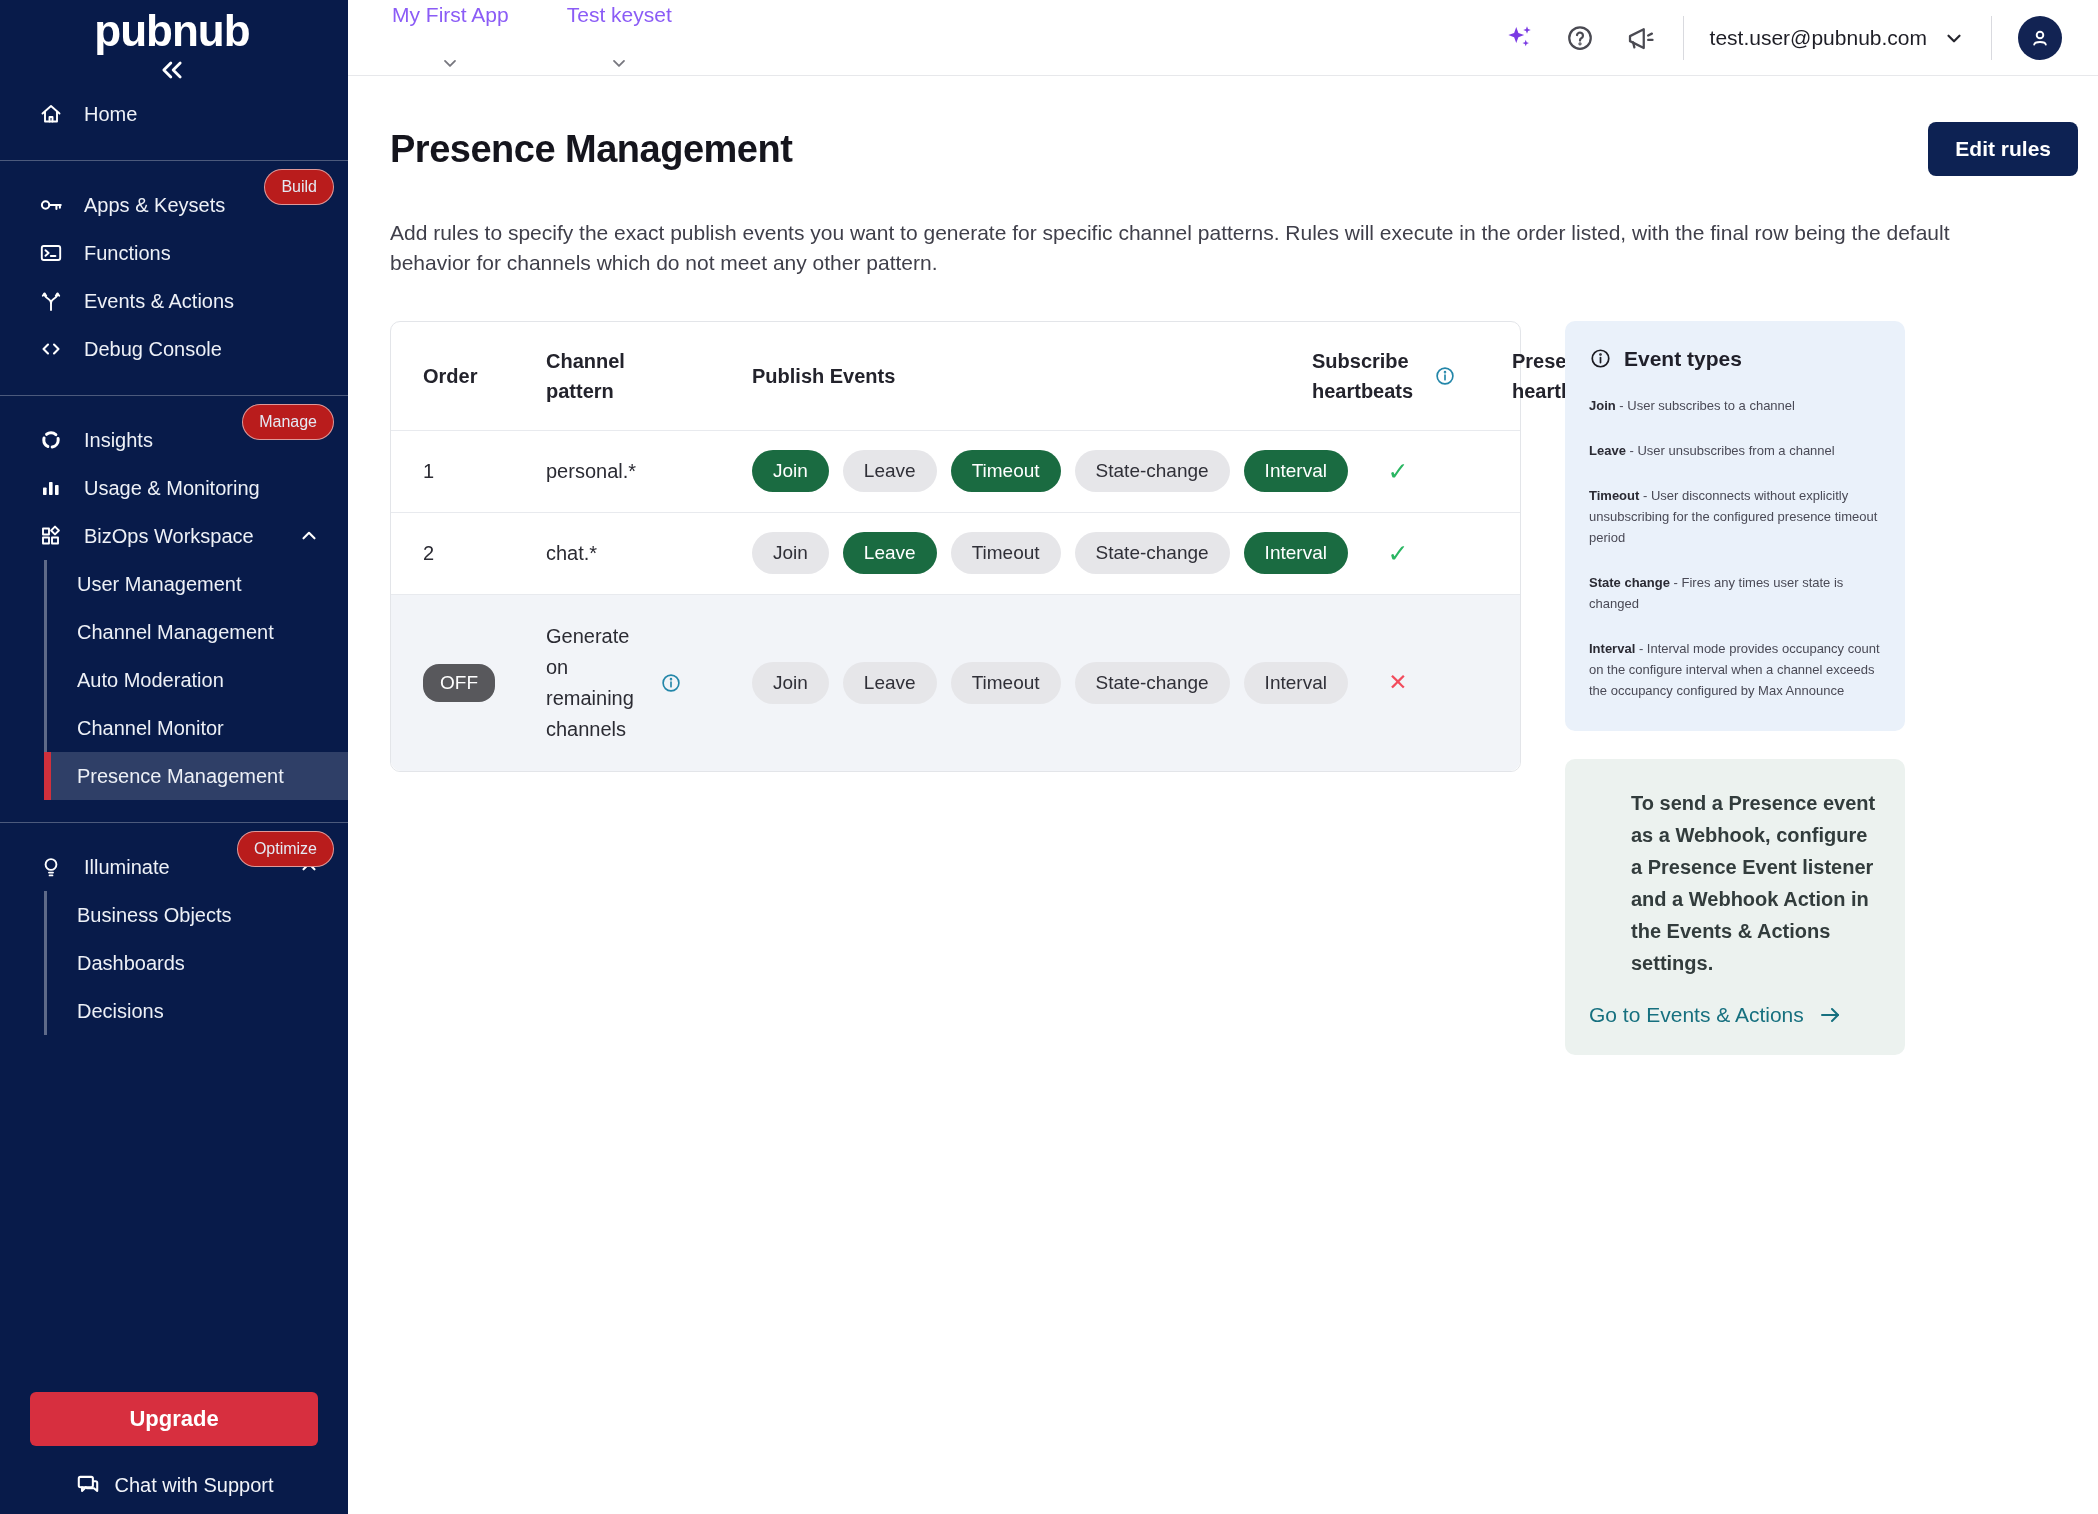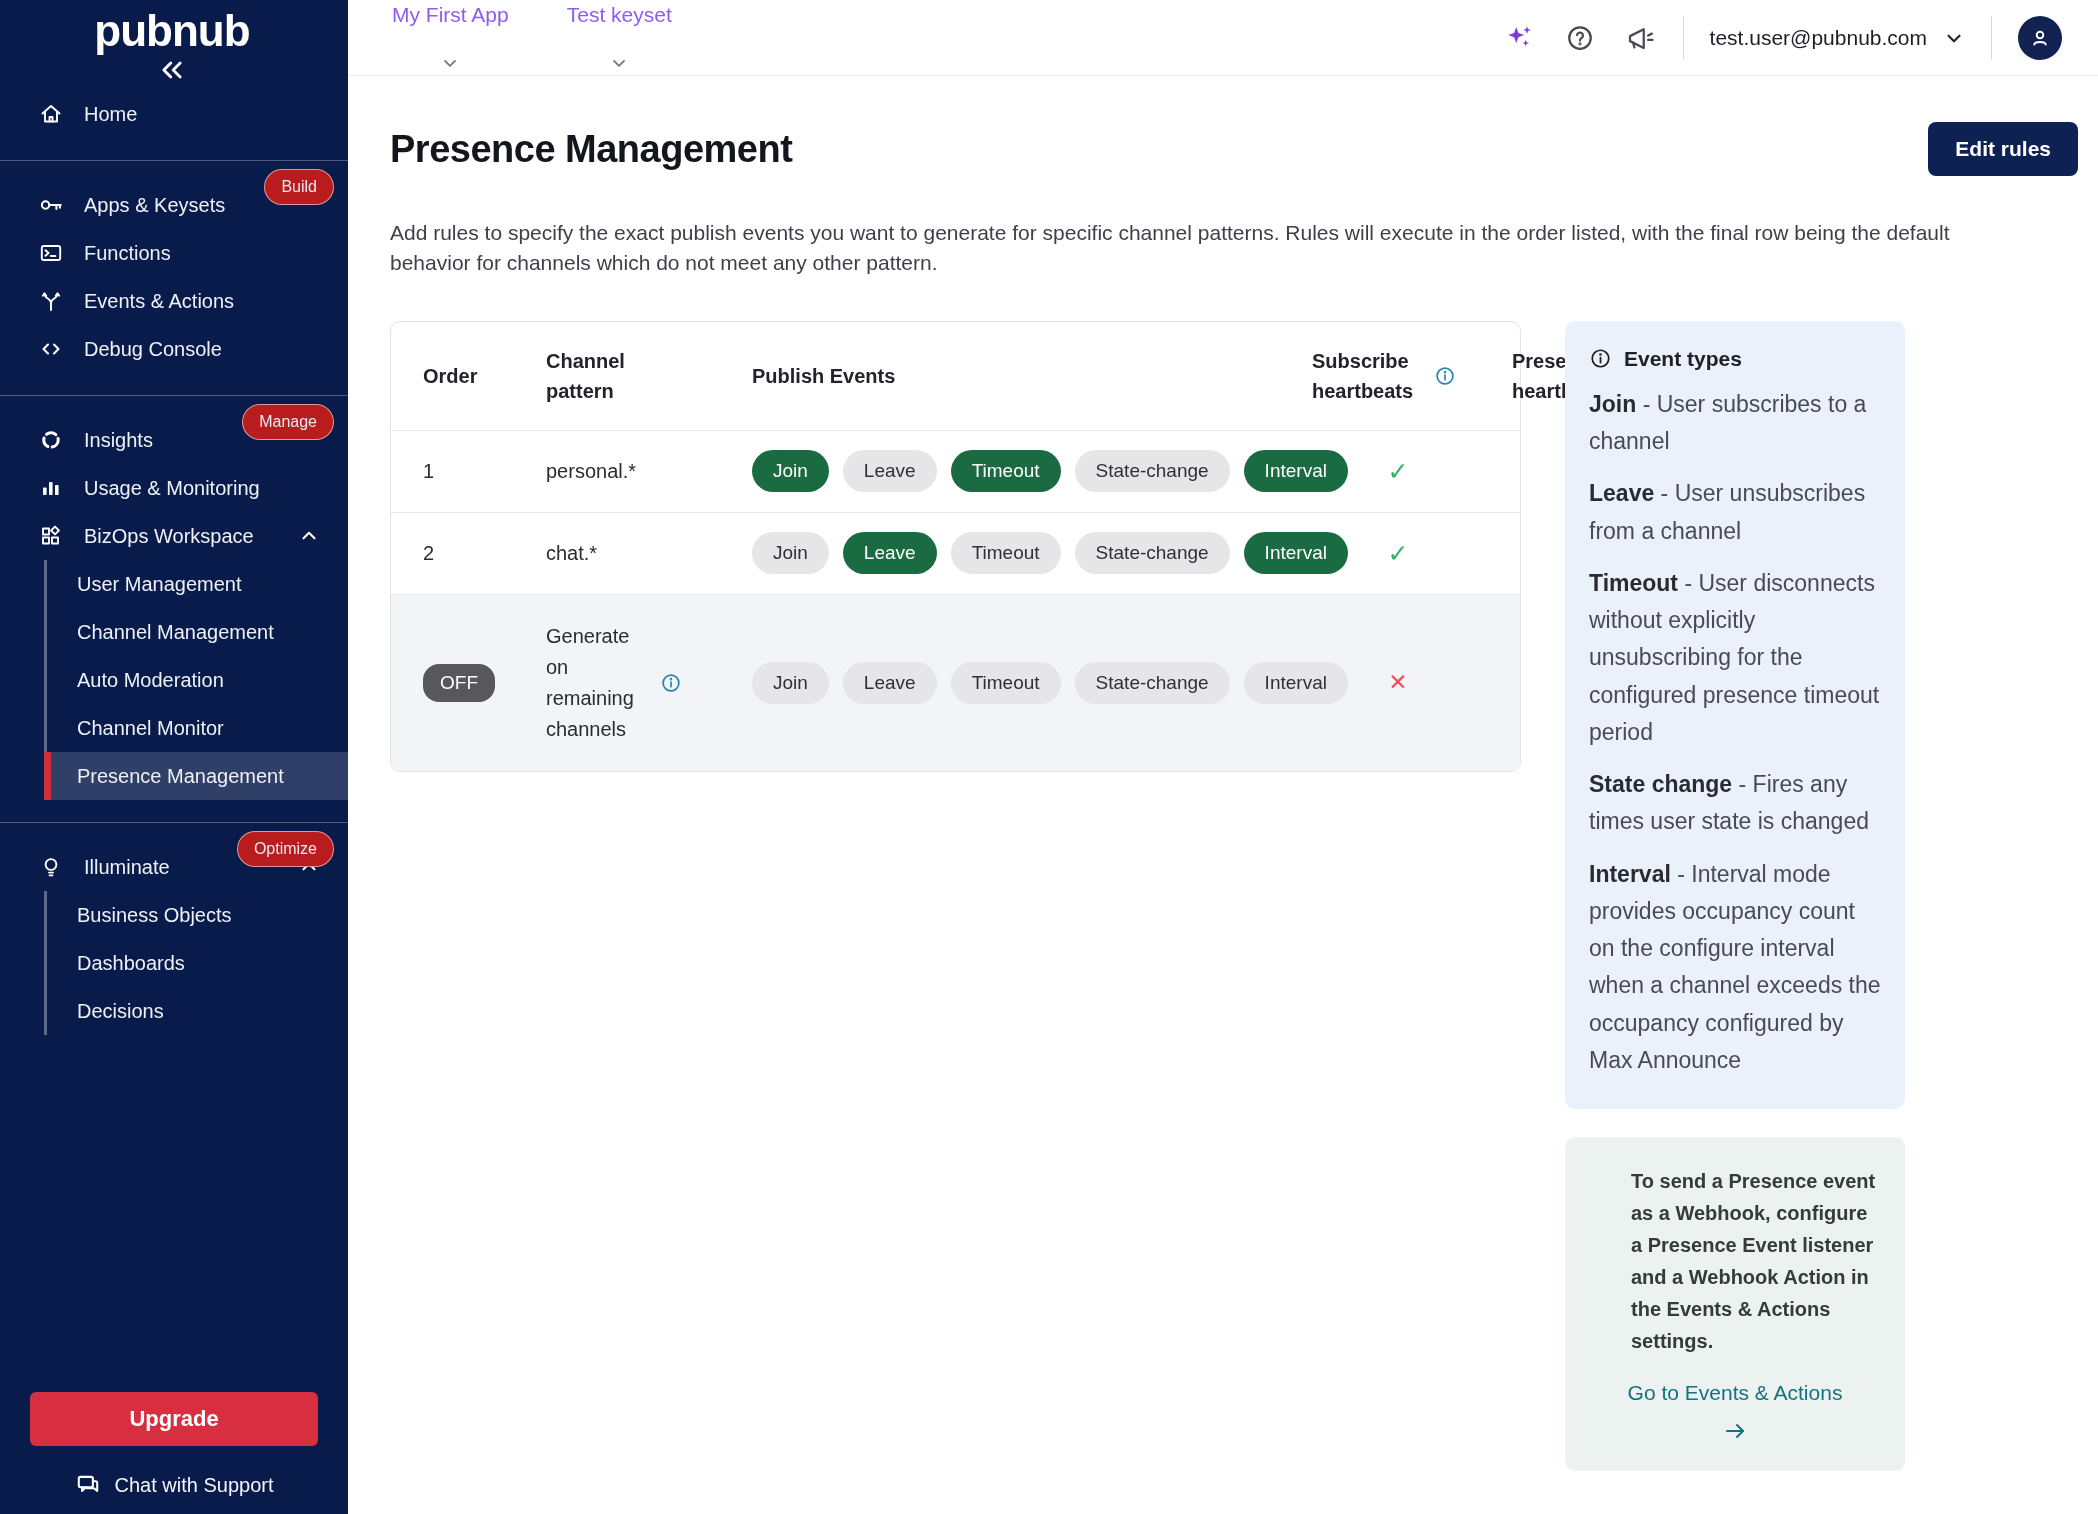--- a/index.html
+++ b/index.html
@@ -66,25 +66,25 @@
   .pill[data-state="off"] { background:#E6E6E9; color:#303038; }
   .mark-cell { display:flex; justify-content:center; }
   .mark[data-icon="check-icon"]::before { content:"✓"; color:#2AB662; font-size:25px; }
   .mark[data-icon="x-icon"]::before { content:"✕"; color:#F24B5C; font-size:23px; }
   .off-badge { display:inline-block; background:#58585C; color:#fff; font-size:19px; border-radius:16px; padding:8px 17px; }
 
   
   .panels { width:340px; }
   .panel-events { background:#EAF1FA; border-radius:10px; padding:26px 24px 30px 24px; }
   .p-title { display:flex; align-items:center; gap:12px; font-size:21px; font-weight:700; color:#20202A; }
-  .entry { margin-top:15px; font-size:23px; line-height:1.62; color:#4A4A56; }
+  .entry { margin-top:24px; font-size:13px; line-height:1.62; color:#4A4A56; }
   .entry b { color:#2A2A33; }
   .panel-webhook { margin-top:28px; background:#ECF2EF; border-radius:10px; padding:28px 24px; }
   .p2-text { font-size:20px; font-weight:700; color:#323C3C; line-height:1.6;margin-left:42px; }
-  .p2-link { margin-top:24px; display:flex; align-items:center; gap:14px; font-size:21px; color:#16707F; cursor:pointer;flex-direction:column; }
+  .p2-link { margin-top:24px; display:flex; align-items:center; gap:14px; font-size:21px; color:#16707F; cursor:pointer; }
   svg { display:block; }
 </style>
 </head>
 <body>
 
 <div class="app">
 
   <aside class="sidebar">
     <div class="logo-row">
       <div class="logo">pubnub</div>

